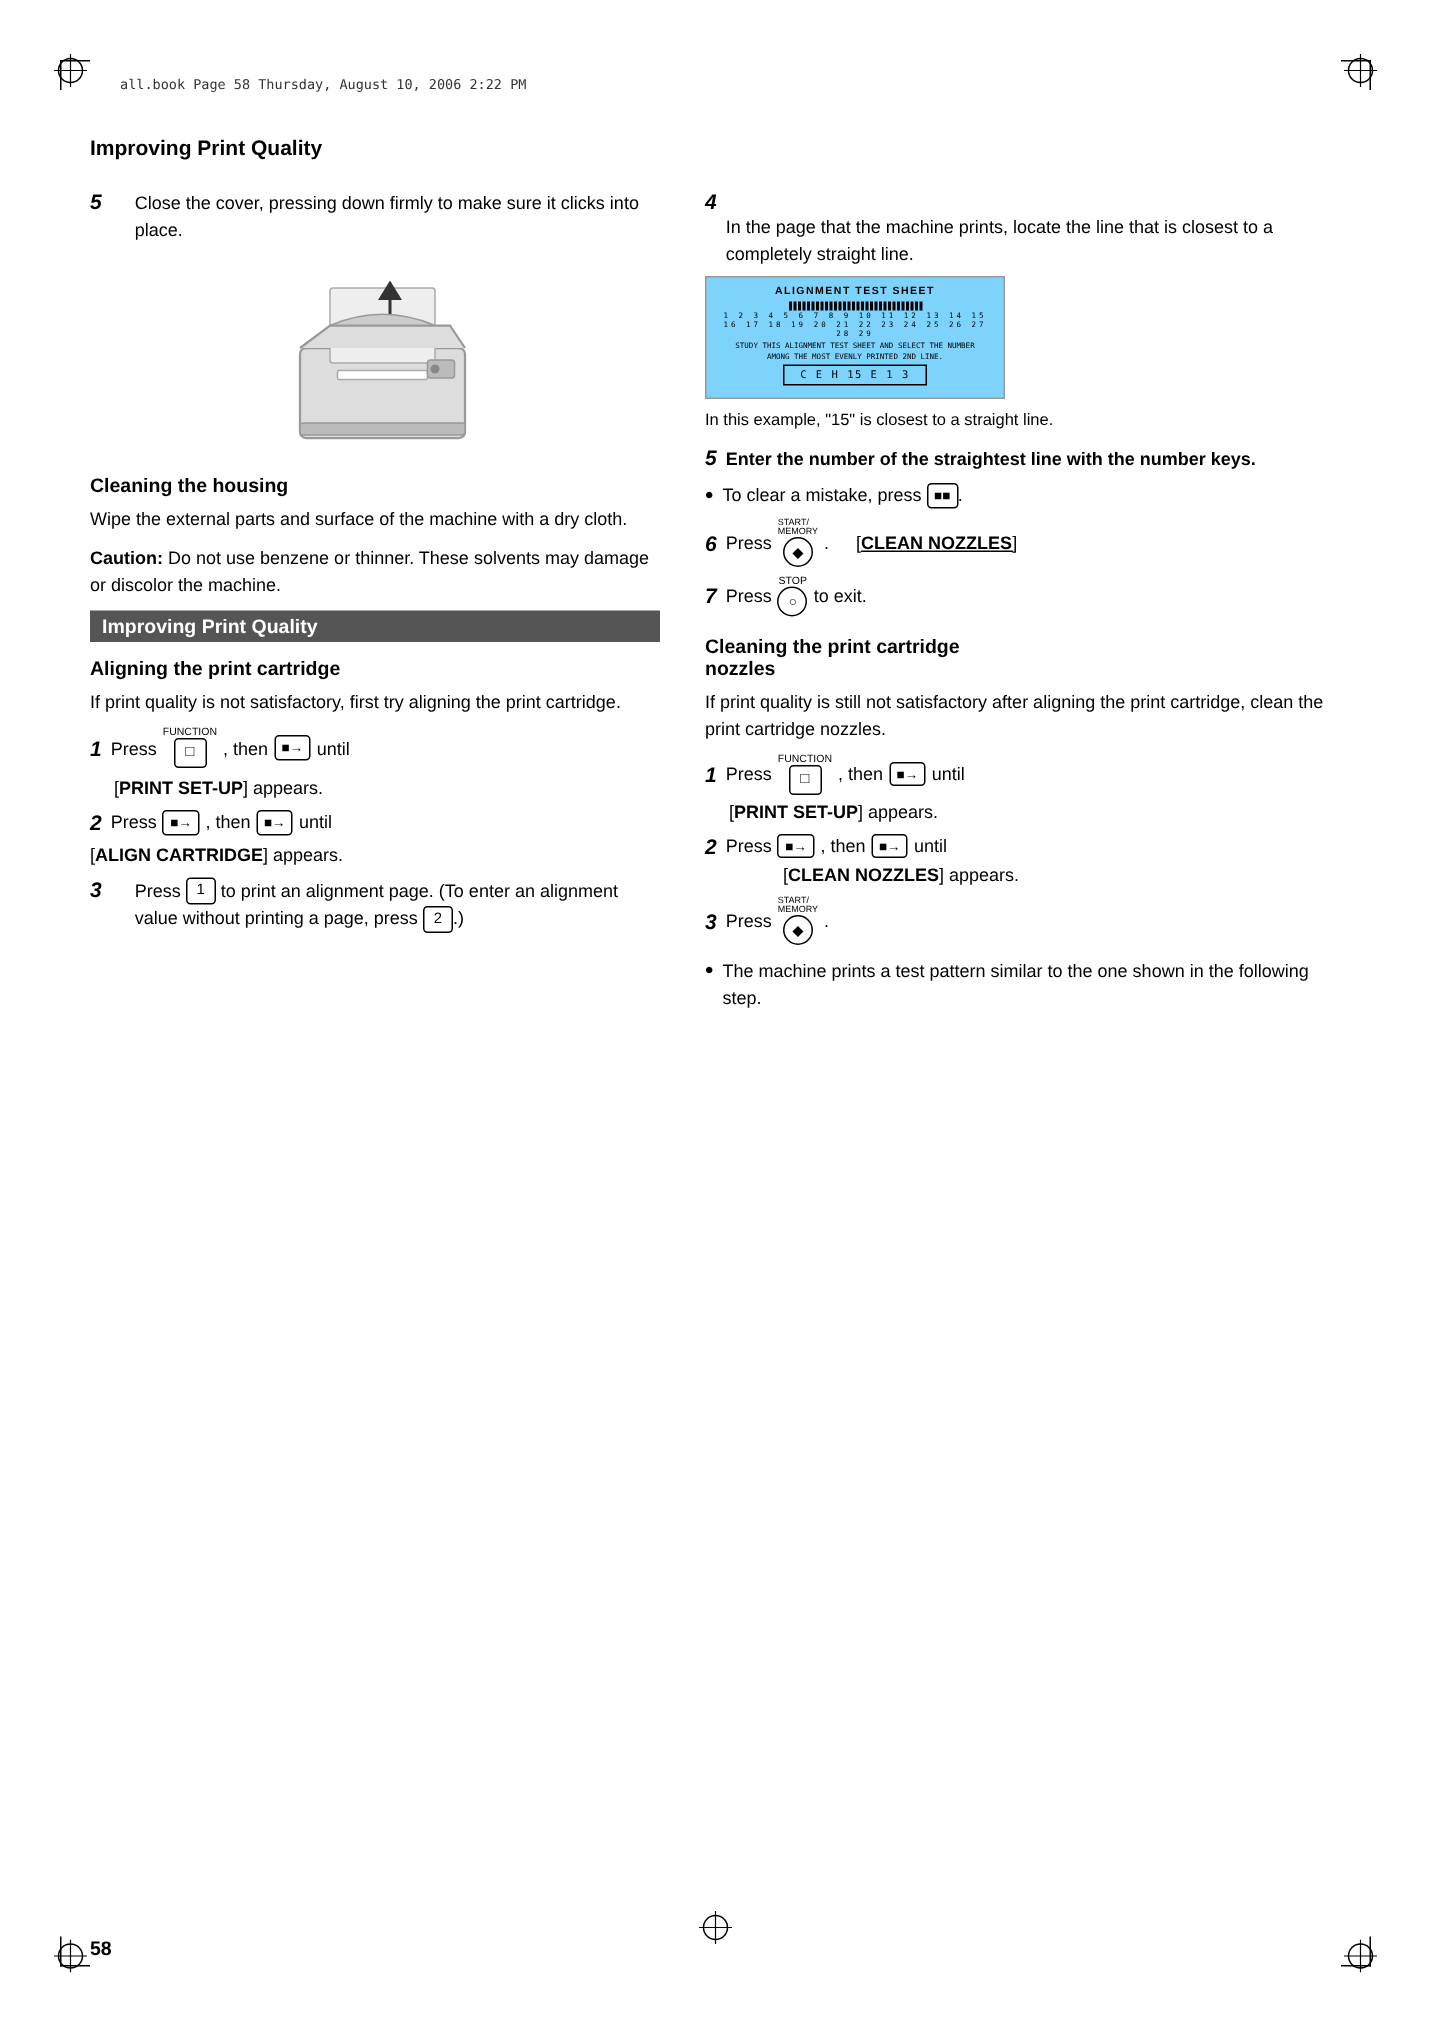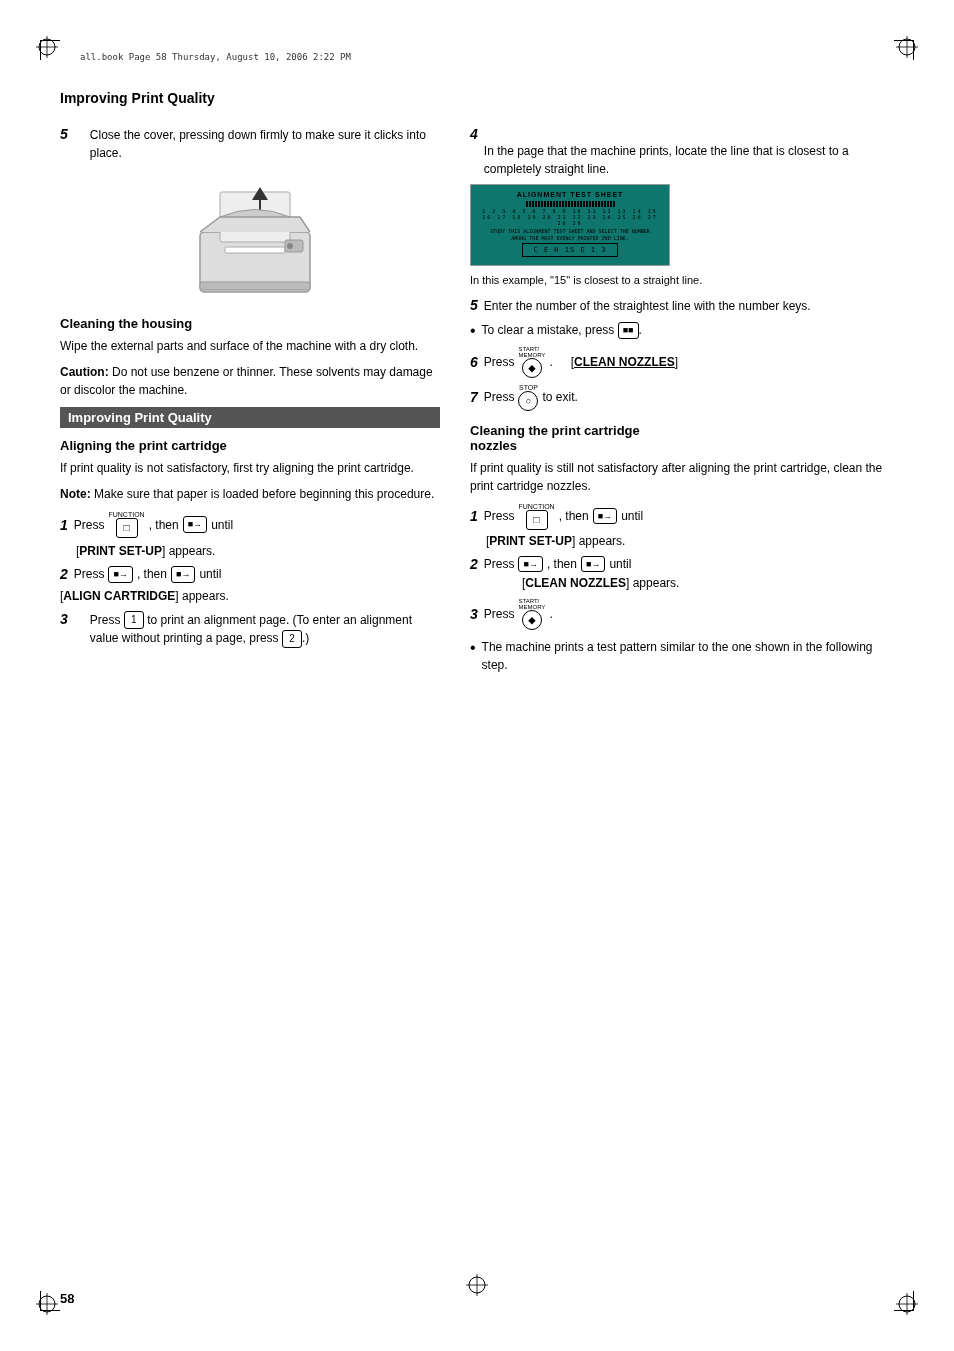--- a/index.html
+++ b/index.html
@@ -160,21 +160,21 @@
     .printer-img-area {
       text-align: center;
       margin: 10px 0 14px 0;
     }
 
     
     .alignment-sheet {
       border: 1px solid #999;
       padding: 6px;
       margin: 6px 0 6px 0;
-      background: #0f766e;
+      background: #7dd3fc;
       width: 200px;
     }
 
     .alignment-sheet-title {
       font-size: 7px;
       text-align: center;
       font-weight: bold;
       margin-bottom: 3px;
       letter-spacing: 1px;
     }
@@ -305,24 +305,20 @@
         <p>Wipe the external parts and surface of the machine with a dry cloth.</p>
         <p>
           <span class="bold">Caution:</span>
           <span> Do not use benzene or thinner. These solvents may damage or discolor the machine.</span>
         </p>
 
         <div class="section-heading">Improving Print Quality</div>
 
         <div class="subsection-heading">Aligning the print cartridge</div>
         <p>If print quality is not satisfactory, first try aligning the print cartridge.</p>
-        <p>
-          <span class="bold">Note:</span>
-          <span> Make sure that paper is loaded before beginning this procedure.</span>
-        </p>
 
         <div class="press-line">
           <span class="step-label">1</span>
           <span>Press</span>
 
           <span style="display:inline-flex;flex-direction:column;align-items:center;vertical-align:middle;">
             <span style="font-size:7px;line-height:1;font-family:Arial;">FUNCTION</span>
             <span class="btn-key" style="min-width:22px;padding:2px 4px;">□</span>
           </span>
           <span>, then</span>
@@ -401,21 +397,21 @@
 
           <div style="display:flex;justify-content:center;margin-bottom:2px;">
             <div style="border:1px solid #000;padding:2px 10px;font-size:7px;font-family:monospace;letter-spacing:1px;">C  E  H 15  E  1  3</div>
           </div>
         </div>
 
         <p style="font-size:11px;margin-bottom:8px;">In this example, "15" is closest to a straight line.</p>
 
         <div class="press-line" style="margin-bottom:6px;align-items:flex-start;">
           <span class="step-label">5</span>
-          <span style="font-size:12px;line-height:1.5;">Enter the number of the straightest line with the number keys.</span>
+          <span style="font-size:12px;line-height:1.5;font-weight:bold;">Enter the number of the straightest line with the number keys.</span>
         </div>
 
         <div class="bullet-item">
           <span class="bullet-dot">•</span>
           <span>To clear a mistake, press <span class="btn-key" style="font-size:9px;">■■</span>.</span>
         </div>
 
         <div class="press-line" style="margin-bottom:6px;">
           <span class="step-label">6</span>
           <span>Press</span>

